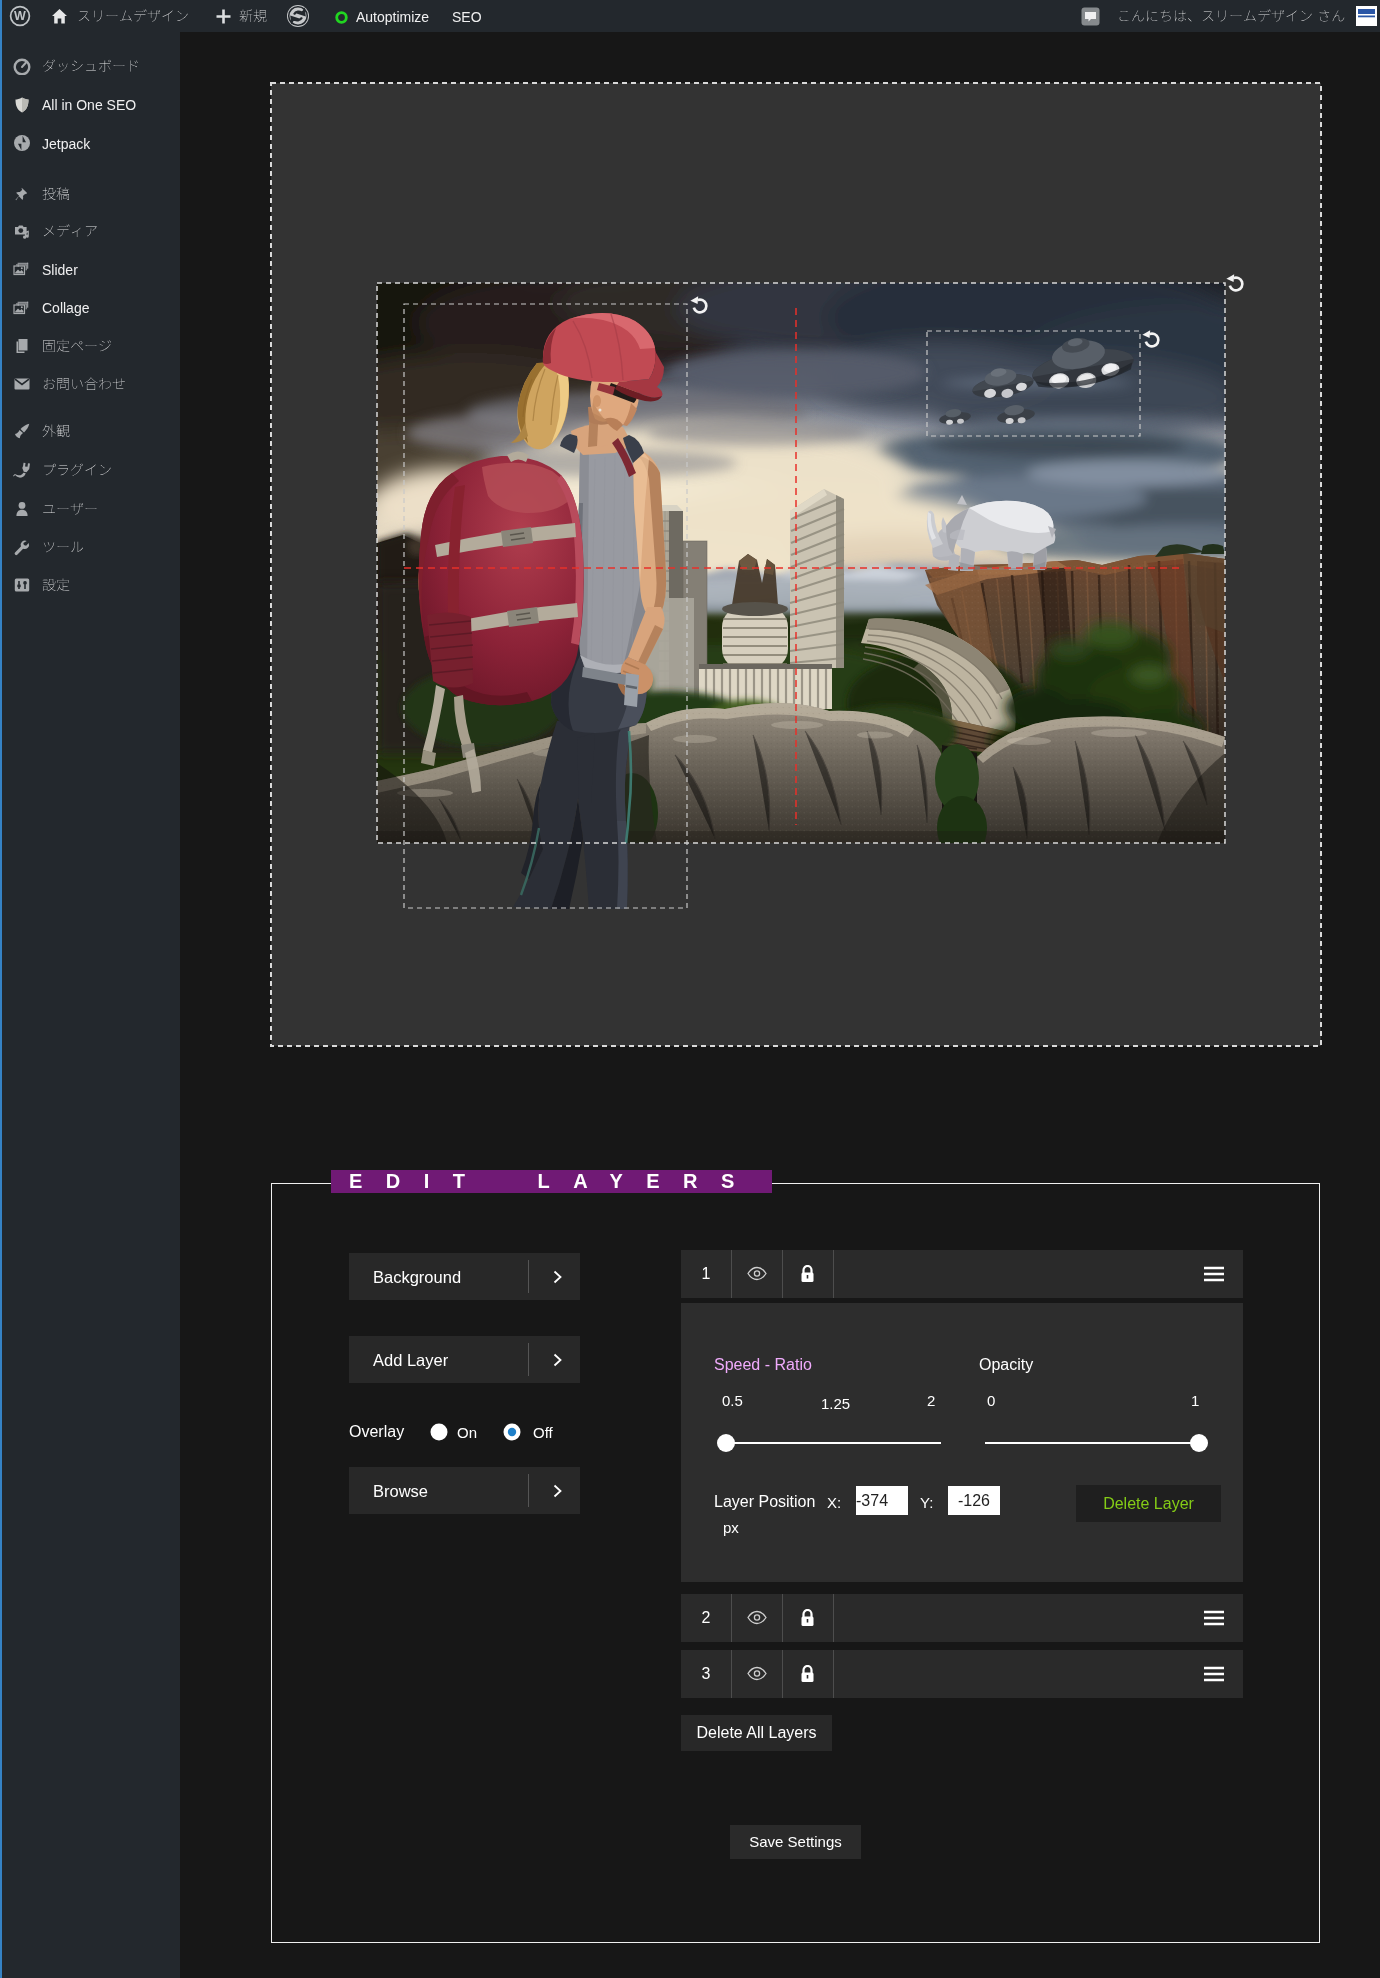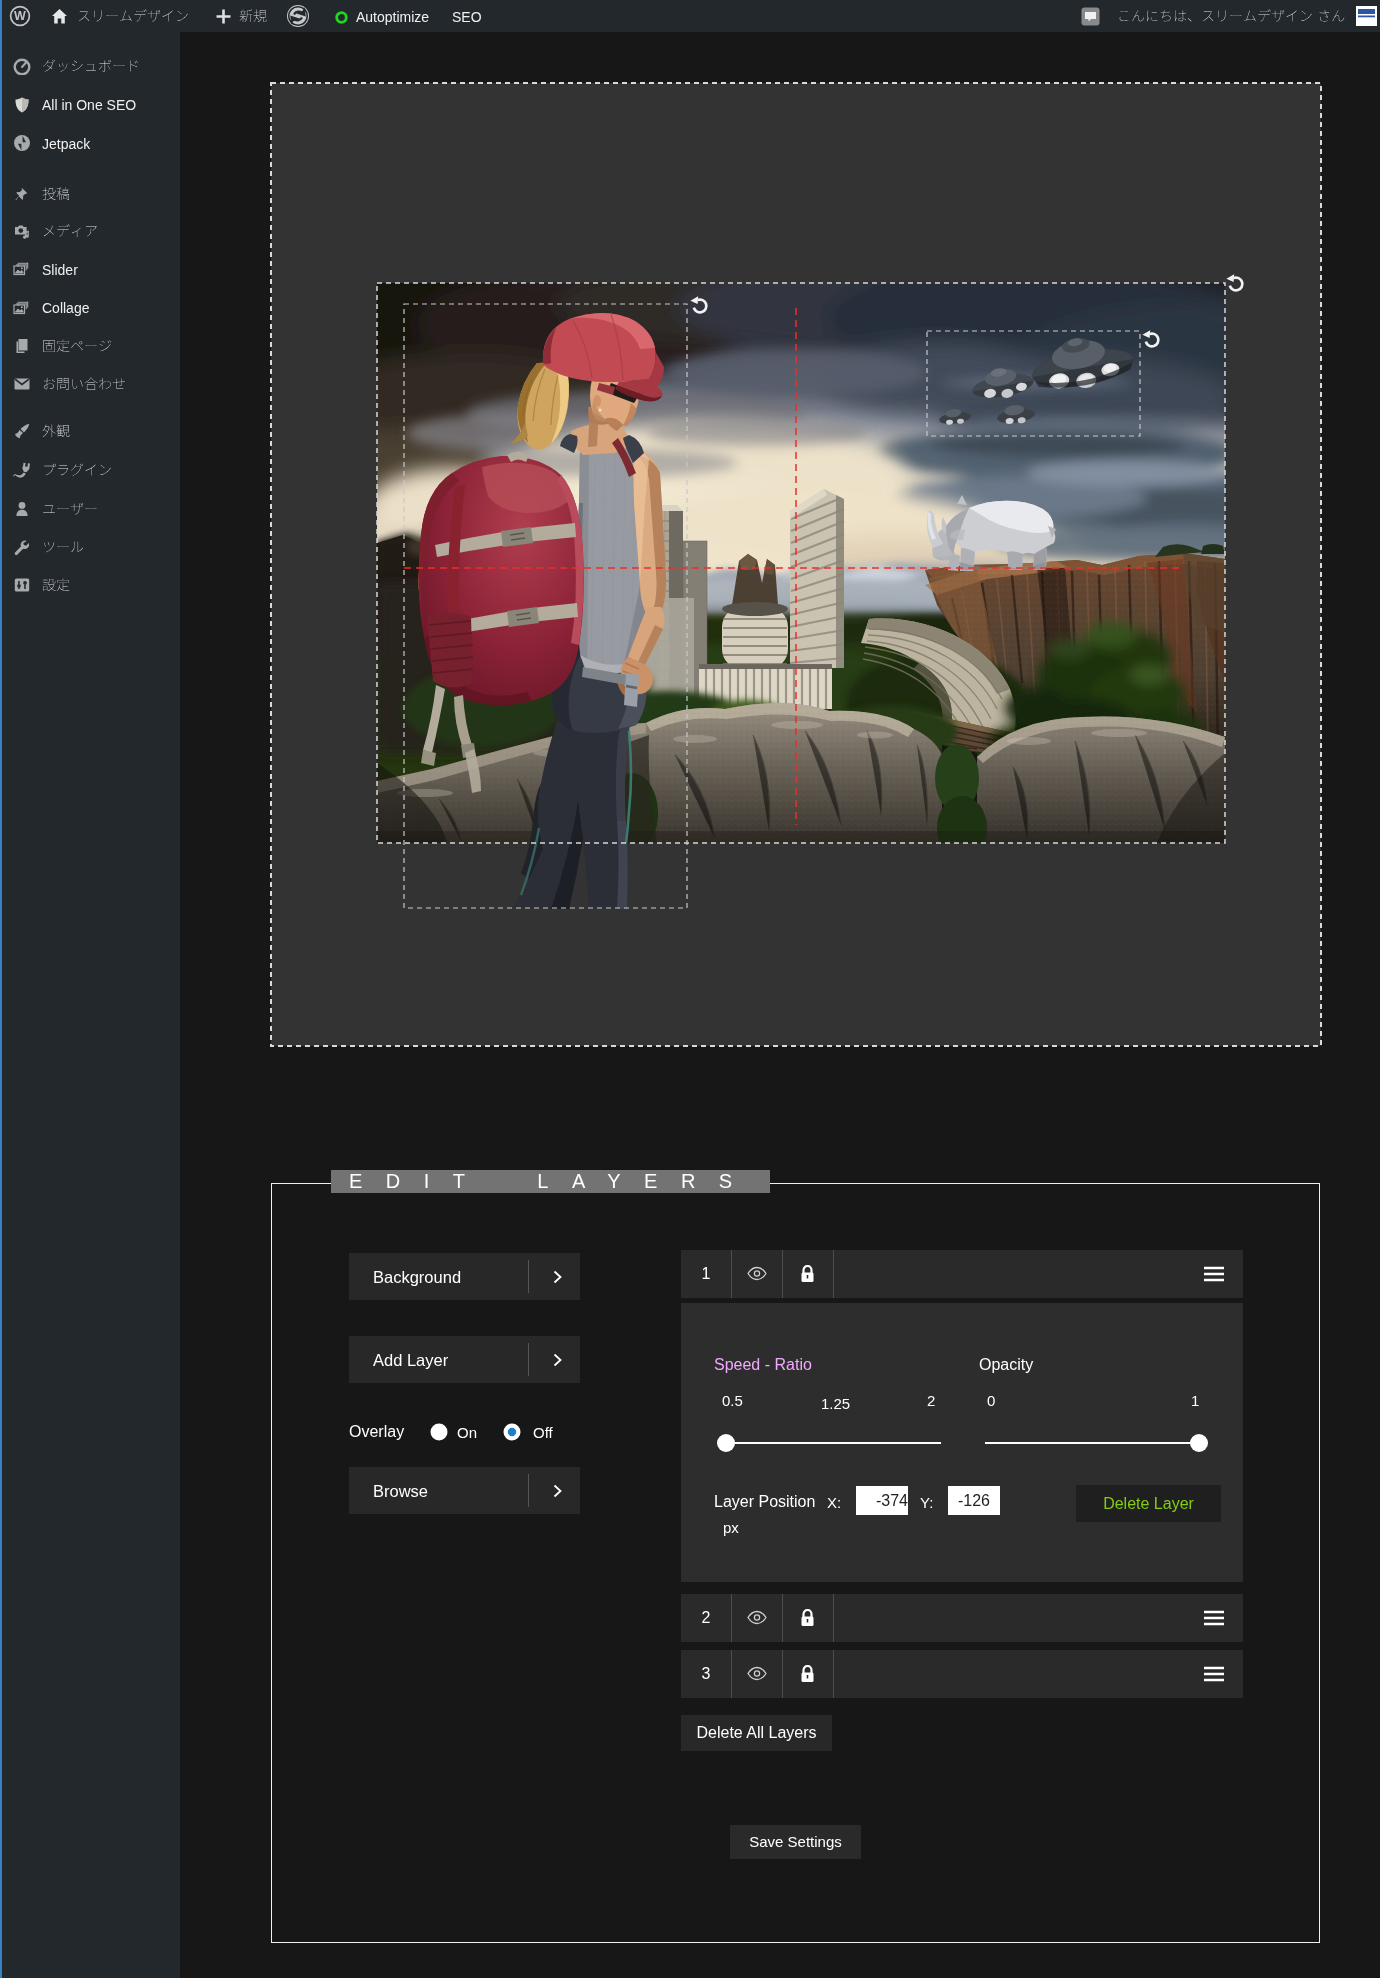--- a/index.html
+++ b/index.html
@@ -581,21 +581,21 @@
 
 <g id="rot1" transform="translate(966,202)">
  <path d="M-2.4 -6.0 A6.4 6.4 0 1 1 -6.2 1.7" fill="none" stroke="#f2f2f2" stroke-width="2.7"></path>
  <path d="M-9.6 -5.2 L-1.8 -9.7 L-2.4 -1.9 Z" fill="#f2f2f2"></path>
 </g>
 <use href="#rot1" x="-536" y="22"></use>
 <use href="#rot1" x="-84" y="56"></use>
 </svg>
 
 <div style="position:absolute;left:271px;top:1183px;width:1049px;height:760px;border:1px solid #f0f0f0"></div>
-<div style="position:absolute;left:331px;top:1170px;background:#737373;padding:0 14px 0 18px;font-size:20px;font-weight:normal;color:#fff;letter-spacing:23.5px;word-spacing:20px">EDIT LAYERS</div>
+<div style="position:absolute;left:331px;top:1170px;background:#701a75;padding:0 14px 0 18px;font-size:20px;font-weight:bold;color:#fff;letter-spacing:23.5px;word-spacing:20px">EDIT LAYERS</div>
 <div style="position:absolute;left:349px;top:1253px;width:231px;height:47px;background:#282828">
     <div style="position:absolute;left:24px;top:50%;transform:translateY(-50%);font-size:16.5px;color:#fff">Background</div>
     <div style="position:absolute;right:51px;top:7px;bottom:7px;width:1px;background:#555"></div>
     <svg style="position:absolute;right:18px;top:50%;margin-top:-7px" width="9" height="14" viewBox="0 0 9 14">
       <path d="M1.5 1.5 L7.5 7 L1.5 12.5" fill="none" stroke="#fff" stroke-width="1.8"></path>
     </svg>
   </div>
 <div style="position:absolute;left:349px;top:1336px;width:231px;height:47px;background:#282828">
     <div style="position:absolute;left:24px;top:50%;transform:translateY(-50%);font-size:16.5px;color:#fff">Add Layer</div>
     <div style="position:absolute;right:51px;top:7px;bottom:7px;width:1px;background:#555"></div>
@@ -685,18 +685,18 @@
 <svg style="position:absolute;left:715px;top:1432px" width="235" height="22" viewBox="0 0 235 22">
     <line x1="9" y1="11" x2="226" y2="11" stroke="#fff" stroke-width="2"></line>
     <circle cx="11" cy="11" r="9" fill="#fff"></circle>
   </svg>
 <svg style="position:absolute;left:976px;top:1432px" width="235" height="22" viewBox="0 0 235 22">
     <line x1="9" y1="11" x2="226" y2="11" stroke="#fff" stroke-width="2"></line>
     <circle cx="223" cy="11" r="9" fill="#fff"></circle>
   </svg>
 <div style="position:absolute;left:714px;top:1493px;font-size:16px;color:#fff">Layer Position</div>
 <div style="position:absolute;left:827px;top:1494px;font-size:15px;color:#fff">X:</div>
-<div style="position:absolute;left:856px;top:1486px;width:52px;height:29px;background:#fff;color:#222;font-size:16px;text-align:right;line-height:29px">-374</div>
+<div style="position:absolute;left:856px;top:1486px;width:52px;height:29px;background:#fff;color:#222;font-size:16px;text-align:left;line-height:29px">-374</div>
 <div style="position:absolute;left:920px;top:1494px;font-size:15px;color:#fff">Y:</div>
 <div style="position:absolute;left:948px;top:1486px;width:52px;height:29px;background:#fff;color:#222;font-size:16px;text-align:center;line-height:29px">-126</div>
 <div style="position:absolute;left:723px;top:1519px;font-size:15px;color:#fff">px</div>
 <div style="position:absolute;left:1076px;top:1485px;width:145px;height:37px;background:#1f1f1f;color:#84cc16;font-size:16px;text-align:center;line-height:37px">Delete Layer</div>
 <div style="position:absolute;left:681px;top:1715px;width:151px;height:36px;background:#282828;color:#fff;font-size:16px;text-align:center;line-height:36px">Delete All Layers</div>
 <div style="position:absolute;left:730px;top:1825px;width:131px;height:34px;background:#2a2a2a;color:#fff;font-size:15px;text-align:center;line-height:34px">Save Settings</div>
 </body></html>

